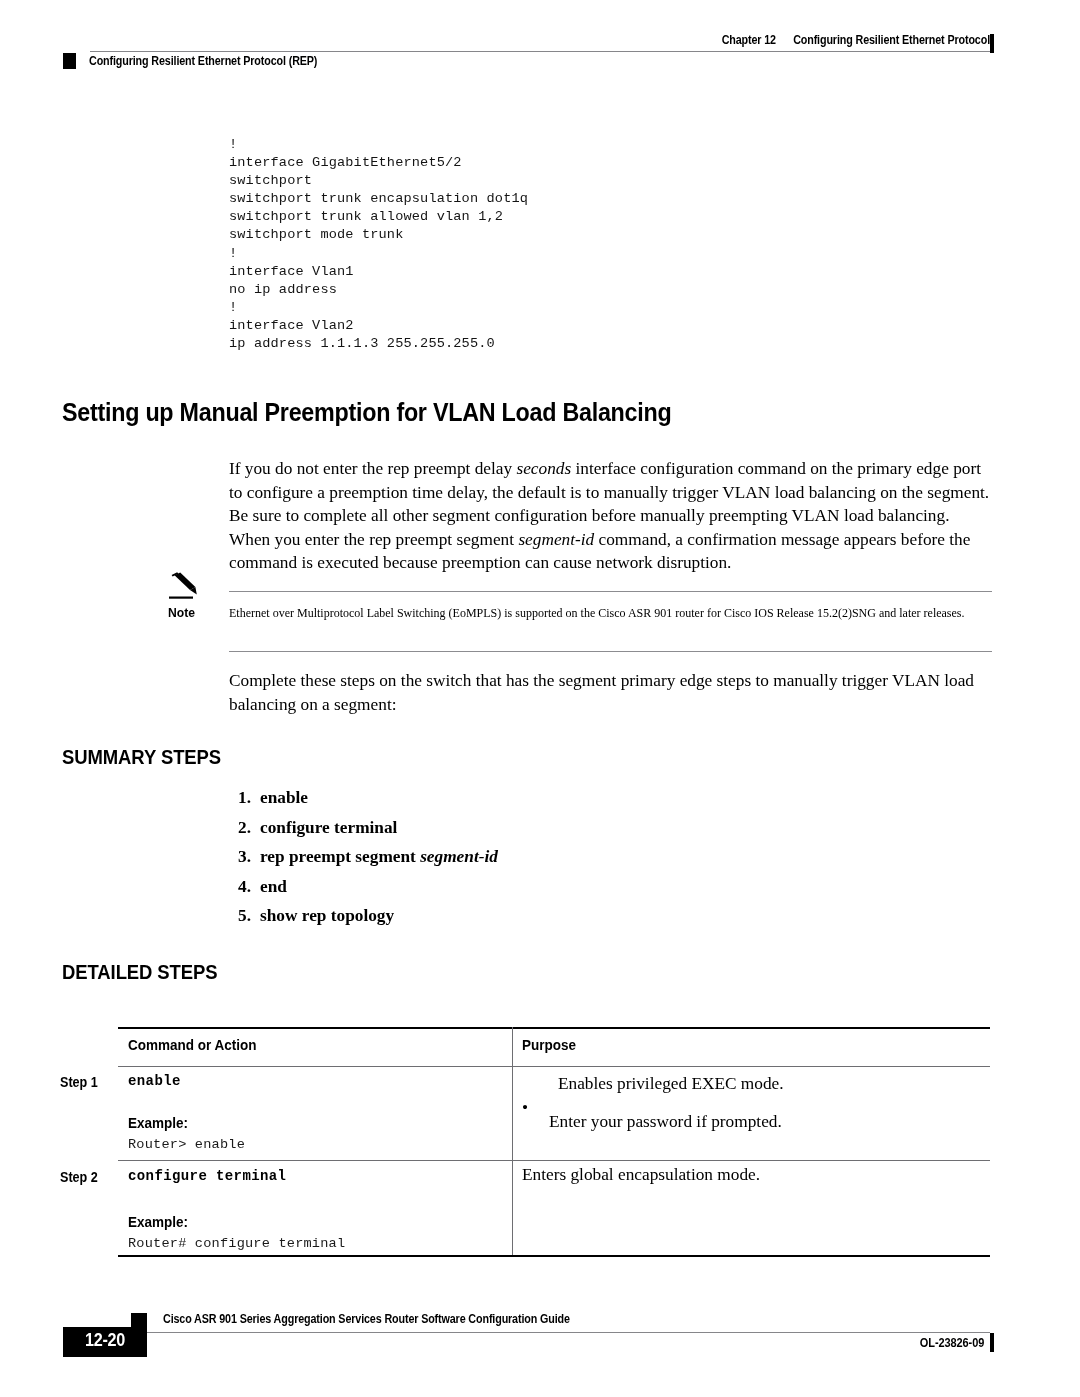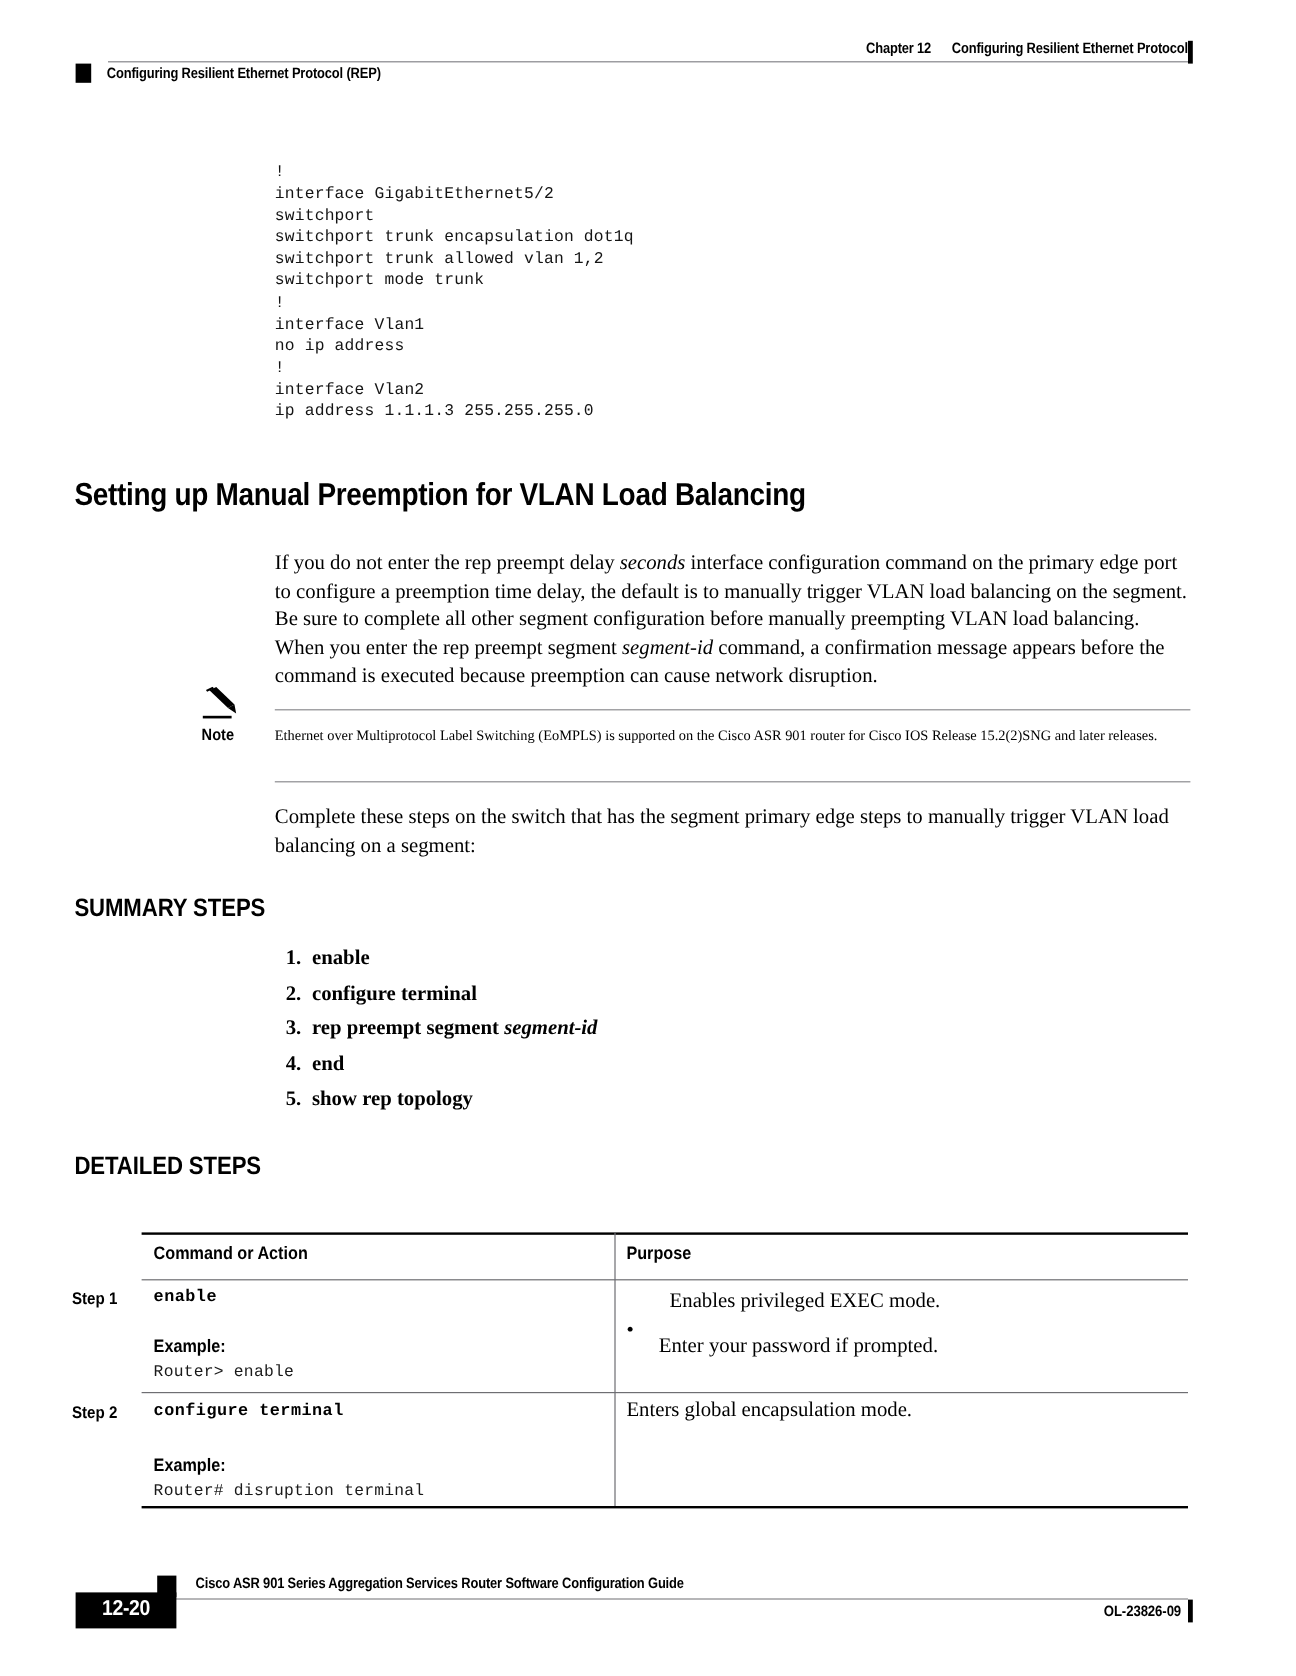--- a/index.html
+++ b/index.html
@@ -456,21 +456,21 @@
 
     <div class="purpose-txt" style="left:404px; top:45px;margin-left:36px;">Enables privileged EXEC mode.</div>
     <div class="purpose-bullet" style="left:404px; top:71px;">
       <span class="bdot">•</span>
       <span class="btxt">Enter your password if prompted.</span>
     </div>
 
     <div class="step-label" style="left:-58px; top:142px;">Step 2</div>
     <div class="cmd-mono" style="left:10px; top:141px;">configure terminal</div>
     <div class="ex-label" style="left:10px; top:186px;">Example:</div>
-    <div class="ex-mono" style="left:10px; top:209px;">Router# disruption terminal</div>
+    <div class="ex-mono" style="left:10px; top:209px;">Router# configure terminal</div>
 
     <div class="purpose-txt" style="left:404px; top:136px;">Enters global encapsulation mode.</div>
   </div>
 
   <div class="ftr-sq"></div>
   <div class="ftr-title">Cisco ASR 901 Series Aggregation Services Router Software Configuration Guide</div>
   <div class="ftr-rule"></div>
   <div class="ftr-pagebox"></div>
   <div class="ftr-pagenum">12-20</div>
   <div class="ftr-doc">OL-23826-09</div>

